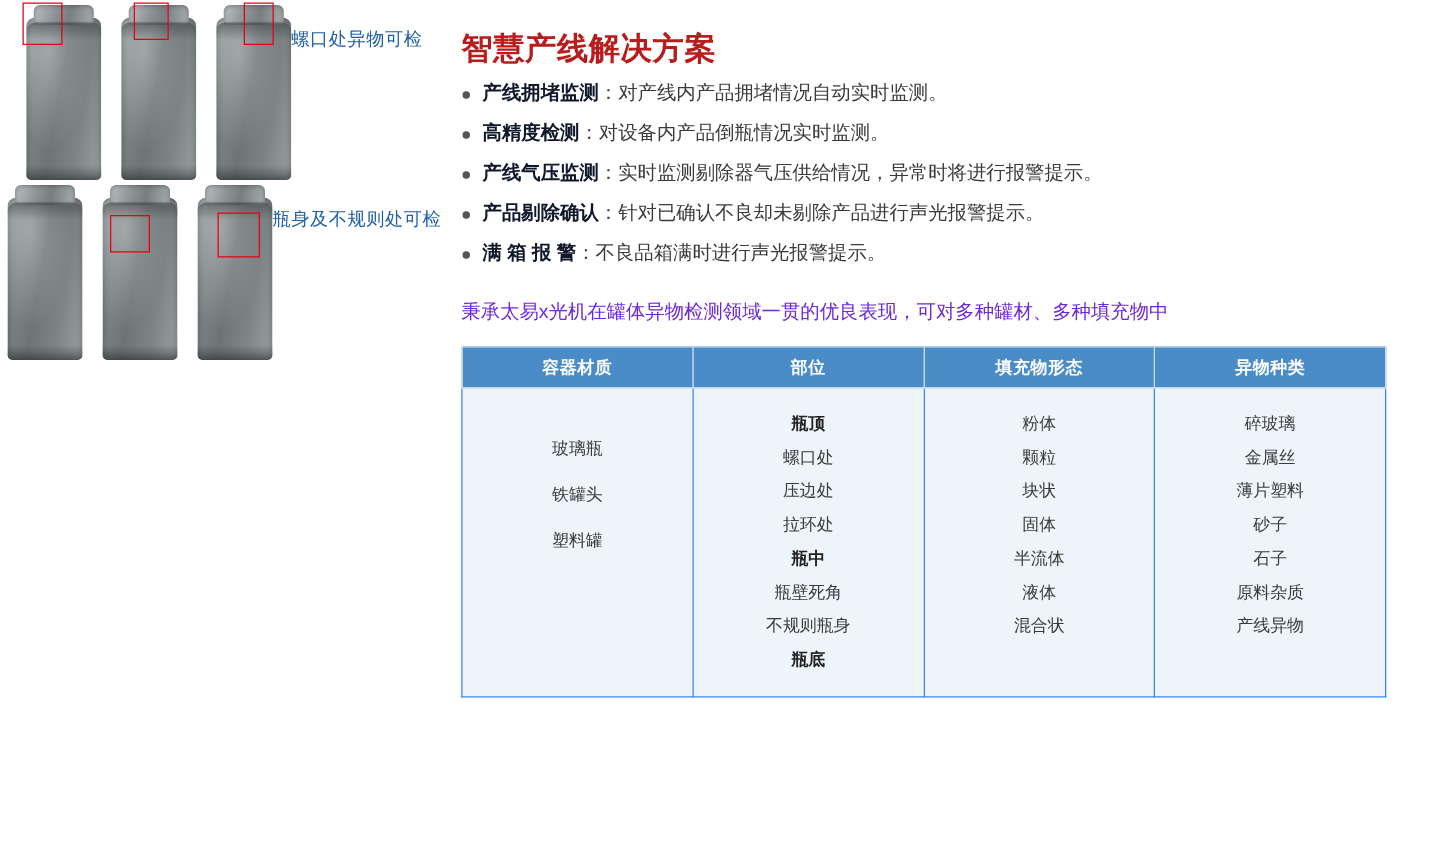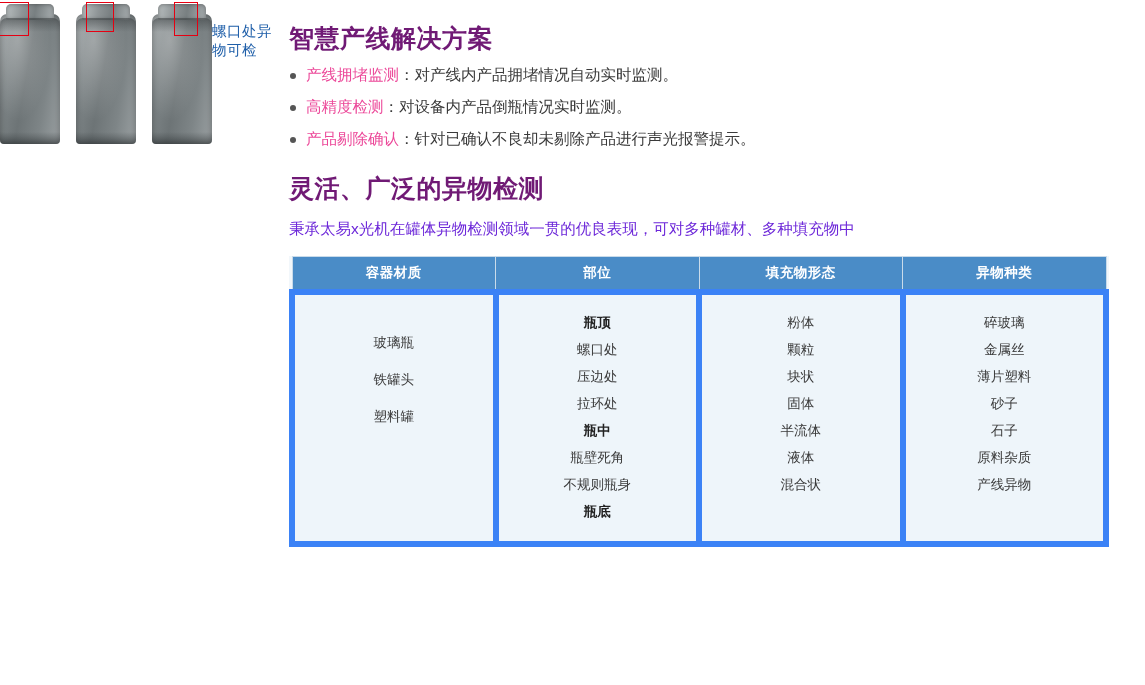--- a/index.html
+++ b/index.html
@@ -97,21 +97,21 @@
 
   
   .right-col {
     flex: 1;
     padding: 22px 36px 0 10px;
   }
   h2.section-title {
     margin: 0 0 10px 0;
     font-size: 25px;
     font-weight: bold;
-    color: #701a75;
+    color: #b91c1c;
     letter-spacing: .5px;
   }
   ul.feature-list {
     list-style: none;
     margin: 0 0 22px 0;
     padding: 0;
   }
   ul.feature-list li {
     position: relative;
     padding-left: 17px;
@@ -121,49 +121,49 @@
     color: #3a3a3a;
   }
   ul.feature-list li::before {
     content: "";
     position: absolute;
     left: 1px; top: 8px;
     width: 6px; height: 6px;
     border-radius: 50%;
     background: #555;
   }
-  ul.feature-list li b { color: #ec4899; font-weight: normal; }
+  ul.feature-list li b { color: #0f172a; font-weight: bold; }
 
   p.body-text {
     margin: 0 0 4px 0;
     font-size: 15.5px;
     line-height: 1.75;
     color: #6d28d9;
   }
 
   
   table.spec {
-    width: 820px;
+    width: 740px;
     margin-top: 14px;
     border-collapse: collapse;
     table-layout: fixed;
     background: #f2f7fb;
   }
   table.spec th {
     background: #4a8cc7;
     color: #ffffff;
     font-size: 13.5px;
     font-weight: bold;
     padding: 7px 0;
     text-align: center;
     border: 1px solid #c9dbea;
     letter-spacing: .5px;
   }
   table.spec td {
-    border: 6px solid #3b82f6;
+    border: 1px solid #3b82f6;
     vertical-align: top;
     padding: 14px 0 16px 0;
     text-align: center;
     font-size: 13.5px;
     color: #3a3a3a;
     background: #eef5fa;
   }
   td .cellline { line-height: 2.0; }
   td .cellline.bold { font-weight: bold; color: #222; }
   td .gap { height: 10px; }
@@ -192,41 +192,68 @@
         <div class="bottle" style="height:130px">
           <div class="neck"></div>
           <div class="shoulder"></div>
           <div class="base"></div>
           <div class="marker" style="left:22px; top:-12px; width:24px; height:34px;"></div>
         </div>
       </div>
       <div class="caption">螺口处异物可检</div>
     </div>
 
+    <div class="fig">
+      <div class="bottles">
+        <div class="bottle" style="height:130px">
+          <div class="neck"></div>
+          <div class="shoulder"></div>
+          <div class="base"></div>
+        </div>
+        <div class="bottle" style="height:130px">
+          <div class="neck"></div>
+          <div class="shoulder"></div>
+          <div class="base"></div>
+          <div class="marker" style="left:6px; top:14px; width:32px; height:30px;"></div>
+        </div>
+        <div class="bottle" style="height:130px">
+          <div class="neck"></div>
+          <div class="shoulder"></div>
+          <div class="base"></div>
+          <div class="marker" style="left:16px; top:12px; width:34px; height:36px;"></div>
+        </div>
+      </div>
+      <div class="caption">瓶身及不规则处可检</div>
+    </div>
 
 
   </div>
 
   <div class="right-col">
 
     <h2 class="section-title">智慧产线解决方案</h2>
 
     <ul class="feature-list">
       <li>
         <b>产线拥堵监测</b><span>：</span><span>对产线内产品拥堵情况自动实时监测。</span>
       </li>
       <li>
         <b>高精度检测</b><span>：</span><span>对设备内产品倒瓶情况实时监测。</span>
       </li>
       <li>
+        <b>产线气压监测</b><span>：</span><span>实时监测剔除器气压供给情况，异常时将进行报警提示。</span>
+      </li>
+      <li>
         <b>产品剔除确认</b><span>：</span><span>针对已确认不良却未剔除产品进行声光报警提示。</span>
       </li>
+      <li>
+        <b>满 箱 报 警</b><span>：</span><span>不良品箱满时进行声光报警提示。</span>
+      </li>
     </ul>
 
-    <h2 class="section-title">灵活、广泛的异物检测</h2>
     <p class="body-text">秉承太易x光机在罐体异物检测领域一贯的优良表现，可对多种罐材、多种填充物中</p>
 
     <table class="spec">
       <thead>
         <tr>
           <th>容器材质</th>
           <th>部位</th>
           <th>填充物形态</th>
           <th>异物种类</th>
         </tr>

